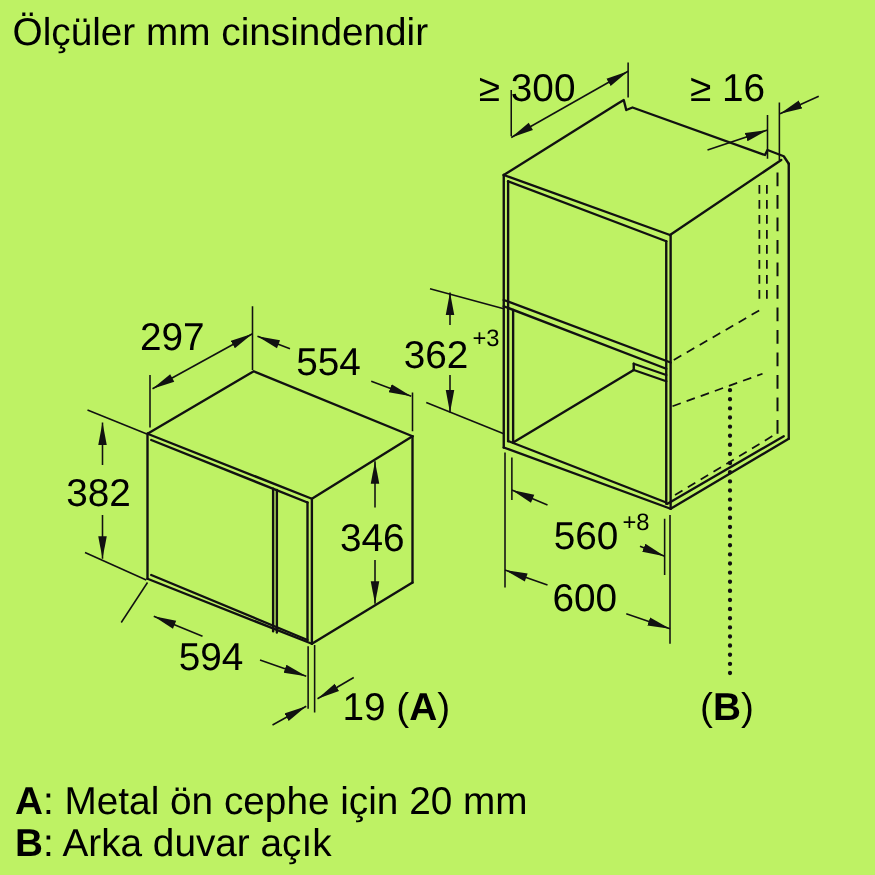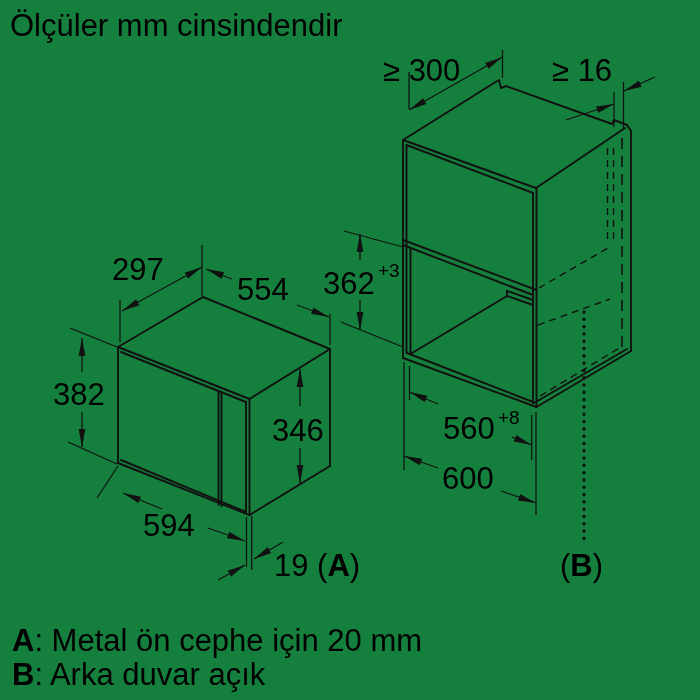--- a/index.html
+++ b/index.html
@@ -1,16 +1,16 @@
 <!DOCTYPE html>
 <html><head>
 <meta charset="utf-8">
 <style>
   html,body{margin:0;padding:0;background:#ffffff;}
-  .stage{width:700px;height:700px;position:relative;background:#15803d;overflow:hidden;}
+  .stage{width:700px;height:700px;position:relative;background:#bef264;overflow:hidden;}
   svg{display:block;}
   text{fill:#000;font-family:"Liberation Sans","DejaVu Sans",sans-serif;}
   .ttl{font-size:31px;}
   .dim{font-size:31px;}
   .sup{font-size:19px;}
   .note{font-size:31px;}
   .b{font-weight:bold;}
   .edge{stroke:#111;stroke-width:1.9;fill:none;stroke-linecap:round;stroke-linejoin:round;}
   .thin{stroke:#111;stroke-width:1.25;fill:none;}
   .dimln{stroke:#111;stroke-width:1.25;fill:none;}

